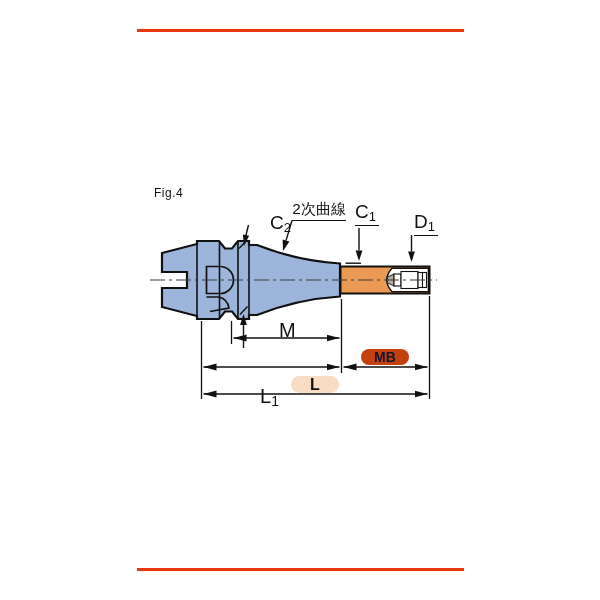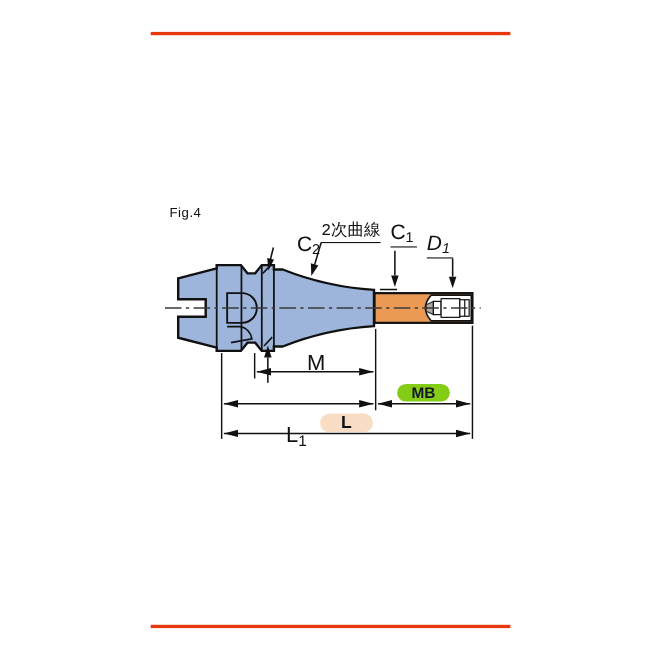--- a/index.html
+++ b/index.html
@@ -9,21 +9,21 @@
     overflow:hidden;
   }
   .rule{position:absolute;left:137px;width:327px;height:3px;}
   .lbl{position:absolute;white-space:nowrap;line-height:1;}
   .lbl .sub{font-size:13px;vertical-align:-3px;}
   .underlined{border-bottom:1.6px solid #111;padding-bottom:2px;}
   #fig-title{left:154px;top:187px;font-size:12px;letter-spacing:.5px;}
   #c2-label{left:241px;top:213px;font-size:19px;margin-left:29px;}
   #curve-note{left:292px;top:203px;font-size:15px;font-family:Liberation Mono, monospace;}
   #c1-label{left:355px;top:202px;font-size:19px;padding-right:3px;text-align:right;}
-  #d1-label{left:388px;top:212px;font-size:19px;padding-right:3px;font-style:italic;}
+  #d1-label{left:414px;top:212px;font-size:19px;padding-right:3px;}
   #m-label{left:279px;top:320px;font-size:20px;}
   #l1-label{left:260px;top:346px;font-size:20px;margin-top:40px;}
   #l1-label .sub{font-size:14px;}
   .pill{position:absolute;display:flex;align-items:center;justify-content:center;
         font-weight:bold;border-radius:9px;}
   #mb-pill{left:361px;top:349px;width:48px;height:16px;font-size:14px;color:#15152a;}
   #l-pill{left:291px;top:376px;width:48px;height:17px;font-size:16px;color:#111;}
   svg{position:absolute;left:0;top:0;}
 </style>
 </head>
@@ -112,14 +112,14 @@
   </g>
 </svg>
 
 <div class="lbl" id="c2-label"><span>C</span><span class="sub">2</span></div>
 <div class="lbl underlined" id="curve-note">2次曲線</div>
 <div class="lbl underlined" id="c1-label"><span>C</span><span class="sub">1</span></div>
 <div class="lbl underlined" id="d1-label"><span>D</span><span class="sub">1</span></div>
 
 <div class="lbl" id="m-label">M</div>
 <div class="lbl" id="l1-label"><span>L</span><span class="sub">1</span></div>
-<div class="pill" id="mb-pill" style="background: #84cc16;">MB</div>
+<div class="pill" id="mb-pill" style="background: #c2410c;">MB</div>
 <div class="pill" id="l-pill" style="background: rgb(248, 220, 195);">L</div>
 
 </body></html>

